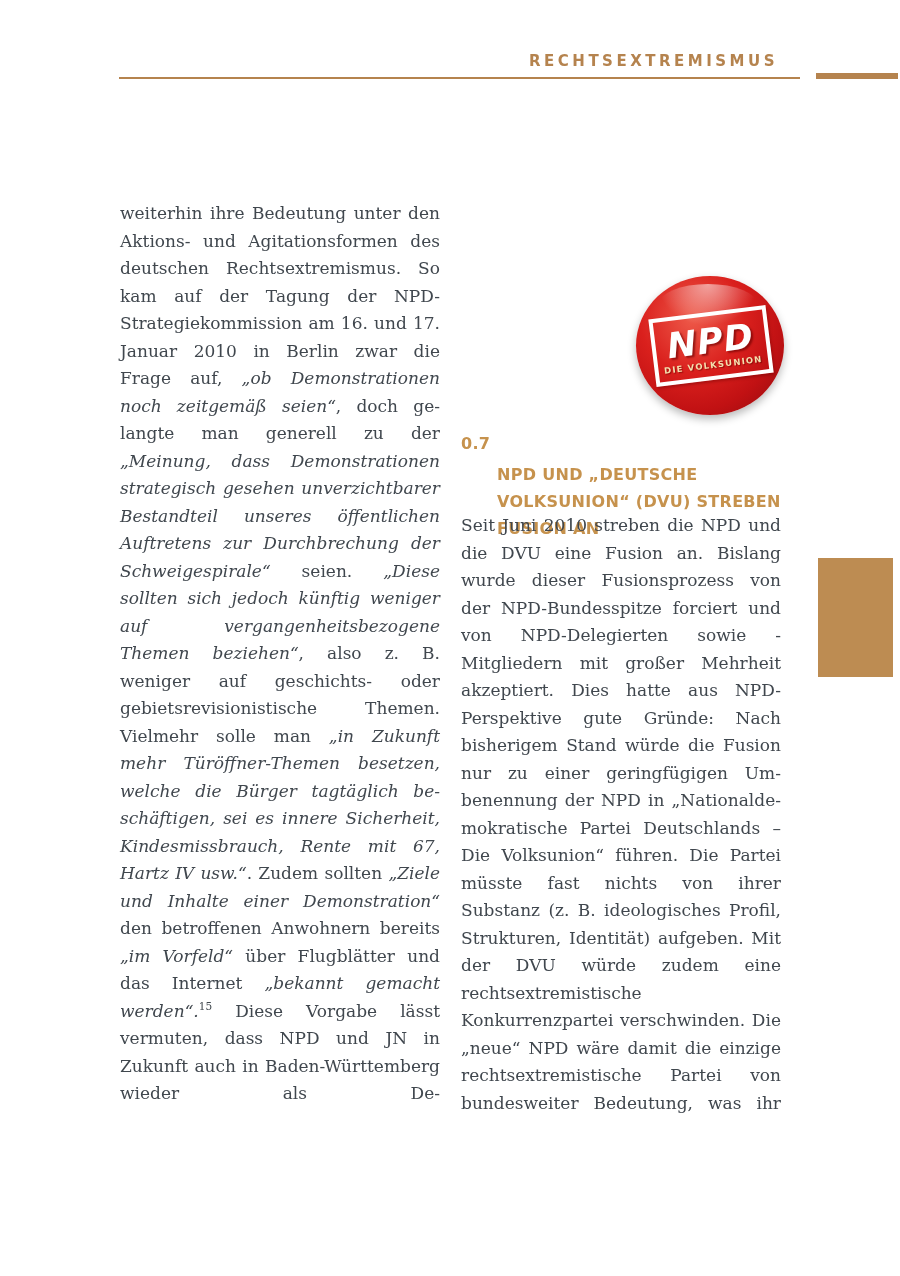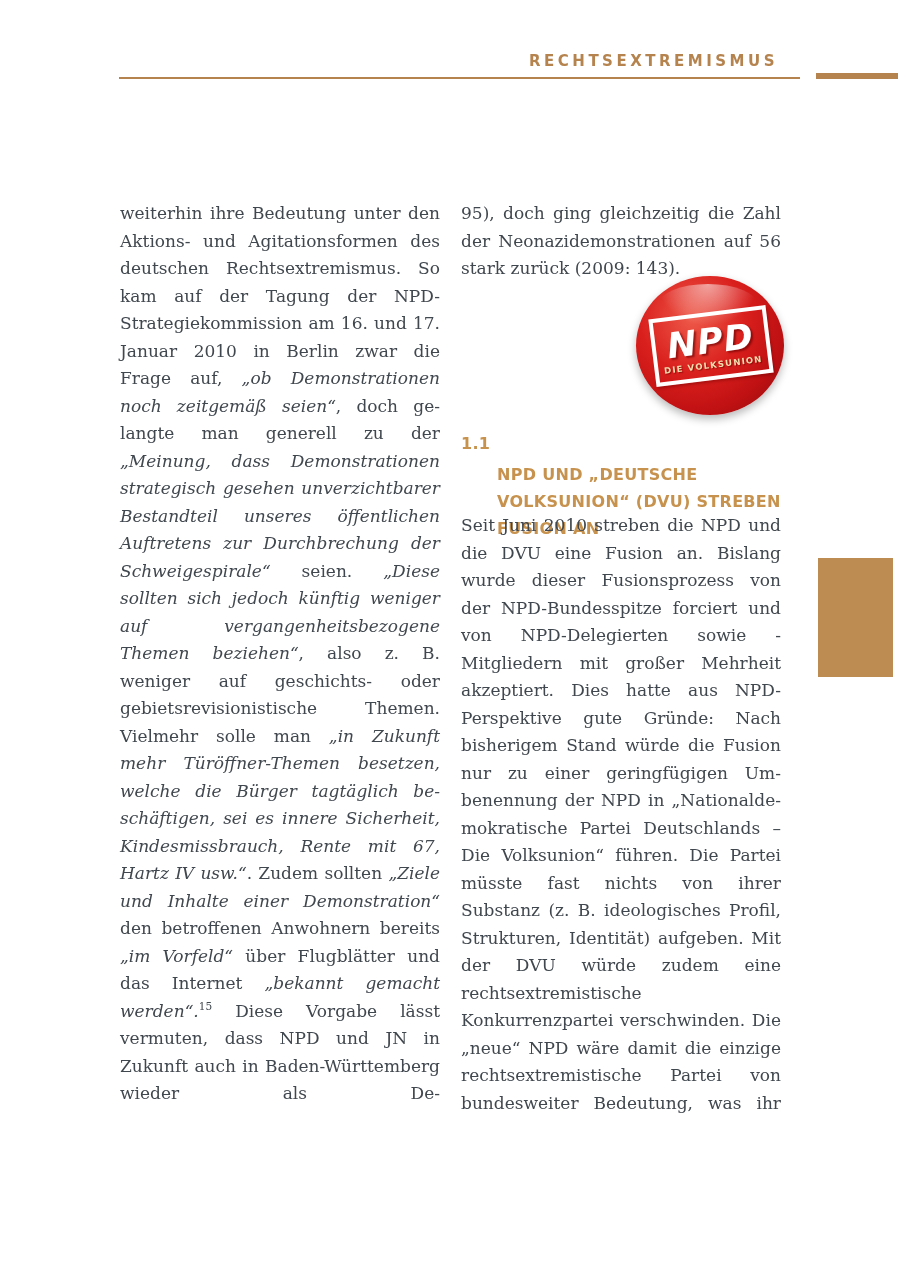--- a/index.html
+++ b/index.html
@@ -92,36 +92,33 @@
   <div class="side-tab"></div>
 
   <div class="col-left">
     <p class="bodytext"><span>weiterhin ihre Bedeutung unter den Aktions- und Agitationsformen des deutschen Rechtsextremismus. So kam auf der Tagung der NPD-Strategiekom­mission am 16. und 17. Januar 2010 in Berlin zwar die Frage auf, </span><span class="it">„ob Demon­strationen noch zeitgemäß seien“</span><span>, doch ge­langte man generell zu der </span><span class="it">„Meinung, dass Demonstrationen strategisch gesehen un­verzichtbarer Bestandteil unseres öffent­lichen Auftretens zur Durchbrechung der Schweigespirale“</span><span> seien. </span><span class="it">„Diese sollten sich jedoch künftig weniger auf vergangenheits­bezogene Themen beziehen“</span><span>, also z. B. weniger auf geschichts- oder gebietsre­visionistische Themen. Vielmehr solle man </span><span class="it">„in Zukunft mehr Türöffner-Themen besetzen, welche die Bürger tagtäglich be­schäftigen, sei es innere Sicherheit, Kindes­missbrauch, Rente mit 67, Hartz IV usw.“</span><span>. Zudem sollten </span><span class="it">„Ziele und Inhalte einer Demonstration“</span><span> den betroffenen An­wohnern bereits </span><span class="it">„im Vorfeld“</span><span> über Flug­blätter und das Internet </span><span class="it">„bekannt gemacht werden“.</span><sup>15</sup><span> Diese Vorgabe lässt vermuten, dass NPD und JN in Zukunft auch in Baden-Württemberg wieder als De­monstrationsveranstalter auftreten dürf­ten. Auch im Bund nahm die Zahl der rechtsextremistischen Demonstratio­nen im Vergleich zu 2009 deutlich ab. Zwar blieb die Anzahl der von der von NPD und JN organisierten Demonstra­tionen hier mit 92 fast konstant (2009:</span></p>
   </div>
 
   <div class="footnote">
     <sup>15</sup><span>Zeitung „Deutsche Stimme“ Nr. 05/10, S. 17.</span>
   </div>
 
-  <div class="col-right-intro">
-    <p class="bodytext"><span>95), doch ging gleichzeitig die Zahl der Neonazidemonstrationen auf 56 stark zurück (2009: 143).</span></p>
-  </div>
 
   <div class="logo">
     <div class="logo-circle">
       <div class="logo-shine"></div>
       <div class="logo-plate">
         <div class="logo-npd">NPD</div>
         <div class="logo-sub">DIE VOLKSUNION</div>
       </div>
     </div>
   </div>
 
   <div class="section-heading">
-    <span class="sec-num">1.1</span>
+    <span class="sec-num">0.7</span>
     <span class="sec-title">NPD UND „DEUTSCHE VOLKSUNION“ (DVU) STREBEN FUSION AN</span>
   </div>
 
   <div class="col-right-body">
     <p class="bodytext"><span>Seit Juni 2010 streben die NPD und die DVU eine Fusion an. Bislang wurde dieser Fusionsprozess von der NPD-Bundesspitze forciert und von NPD-Delegierten sowie -Mitgliedern mit großer Mehrheit akzeptiert. Dies hatte aus NPD-Perspektive gute Gründe: Nach bisherigem Stand würde die Fusion nur zu einer geringfügigen Um­benennung der NPD in „Nationalde­mokratische Partei Deutschlands – Die Volksunion“ führen. Die Partei müsste fast nichts von ihrer Substanz (z. B. ideologisches Profil, Strukturen, Identität) aufgeben. Mit der DVU wür­de zudem eine rechtsextremistische Konkurrenzpartei verschwinden. Die „neue“ NPD wäre damit die einzige rechtsextremistische Partei von bundes­weiter Bedeutung, was ihr einen Be­deutungszuwachs innerhalb der rechts­extremistischen Gesamtszene verschaf­fen würde.</span></p>
   </div>
 
   <div class="page-number">151</div>
 
 </div>

